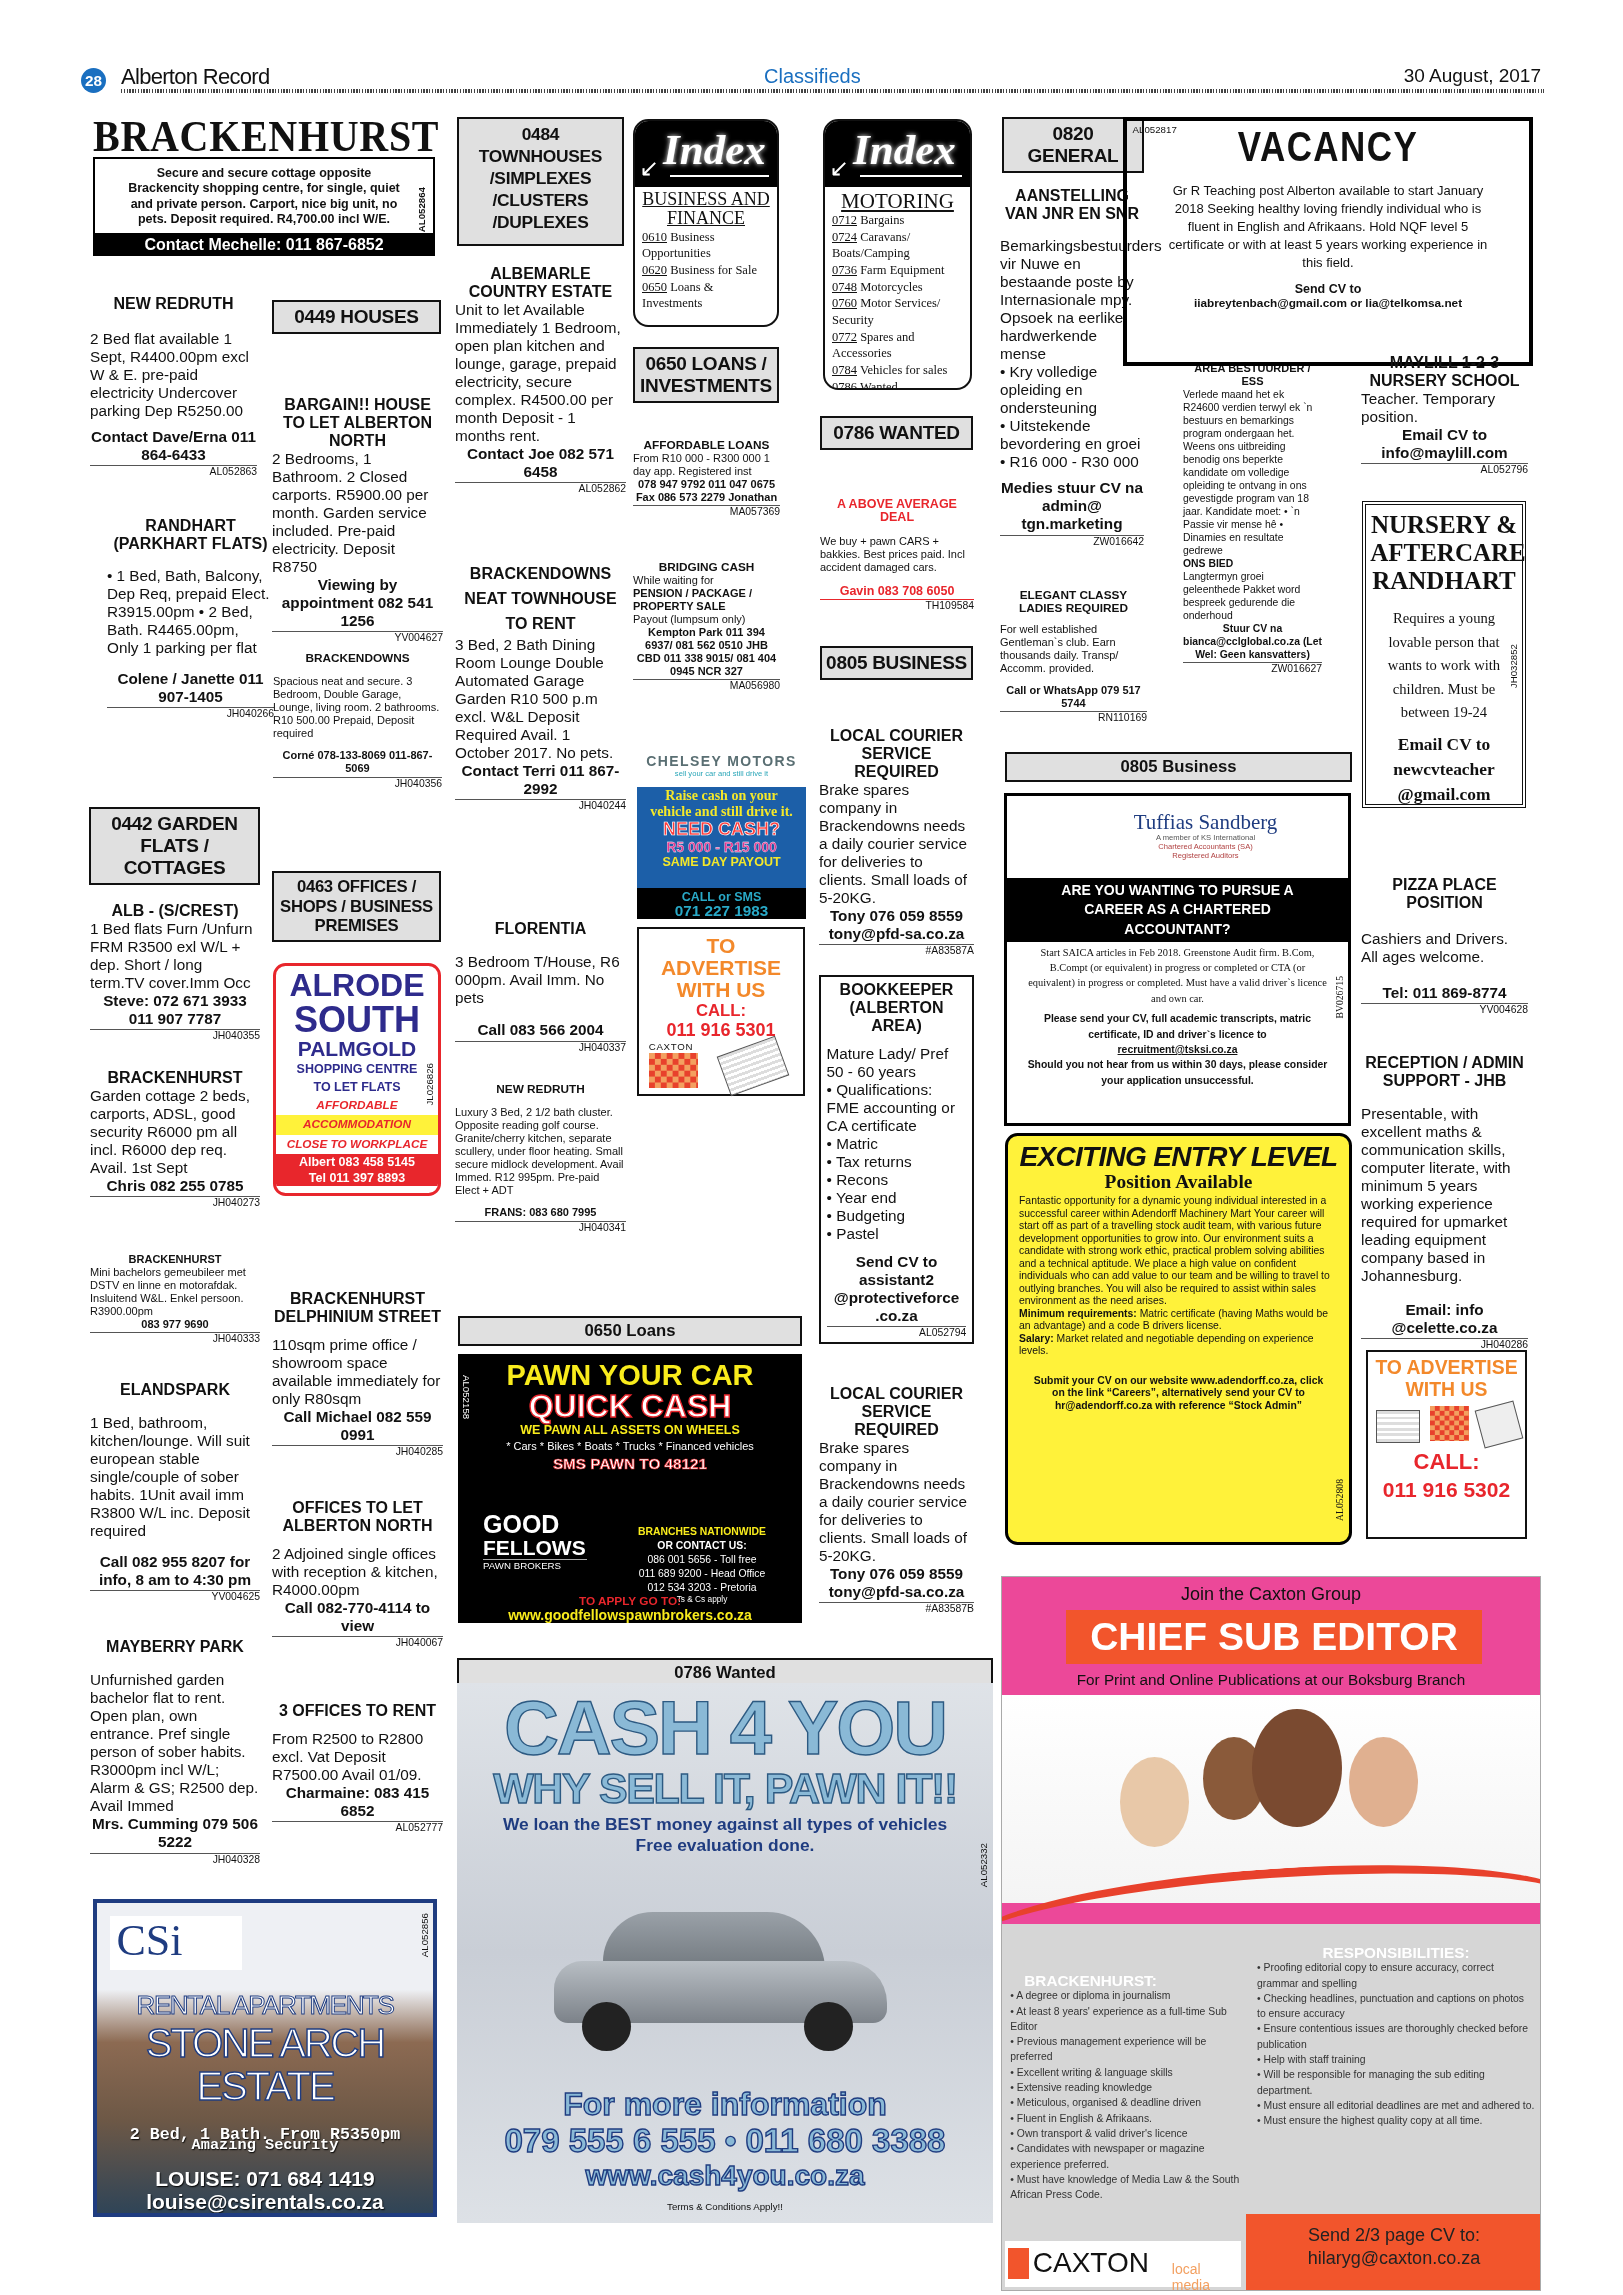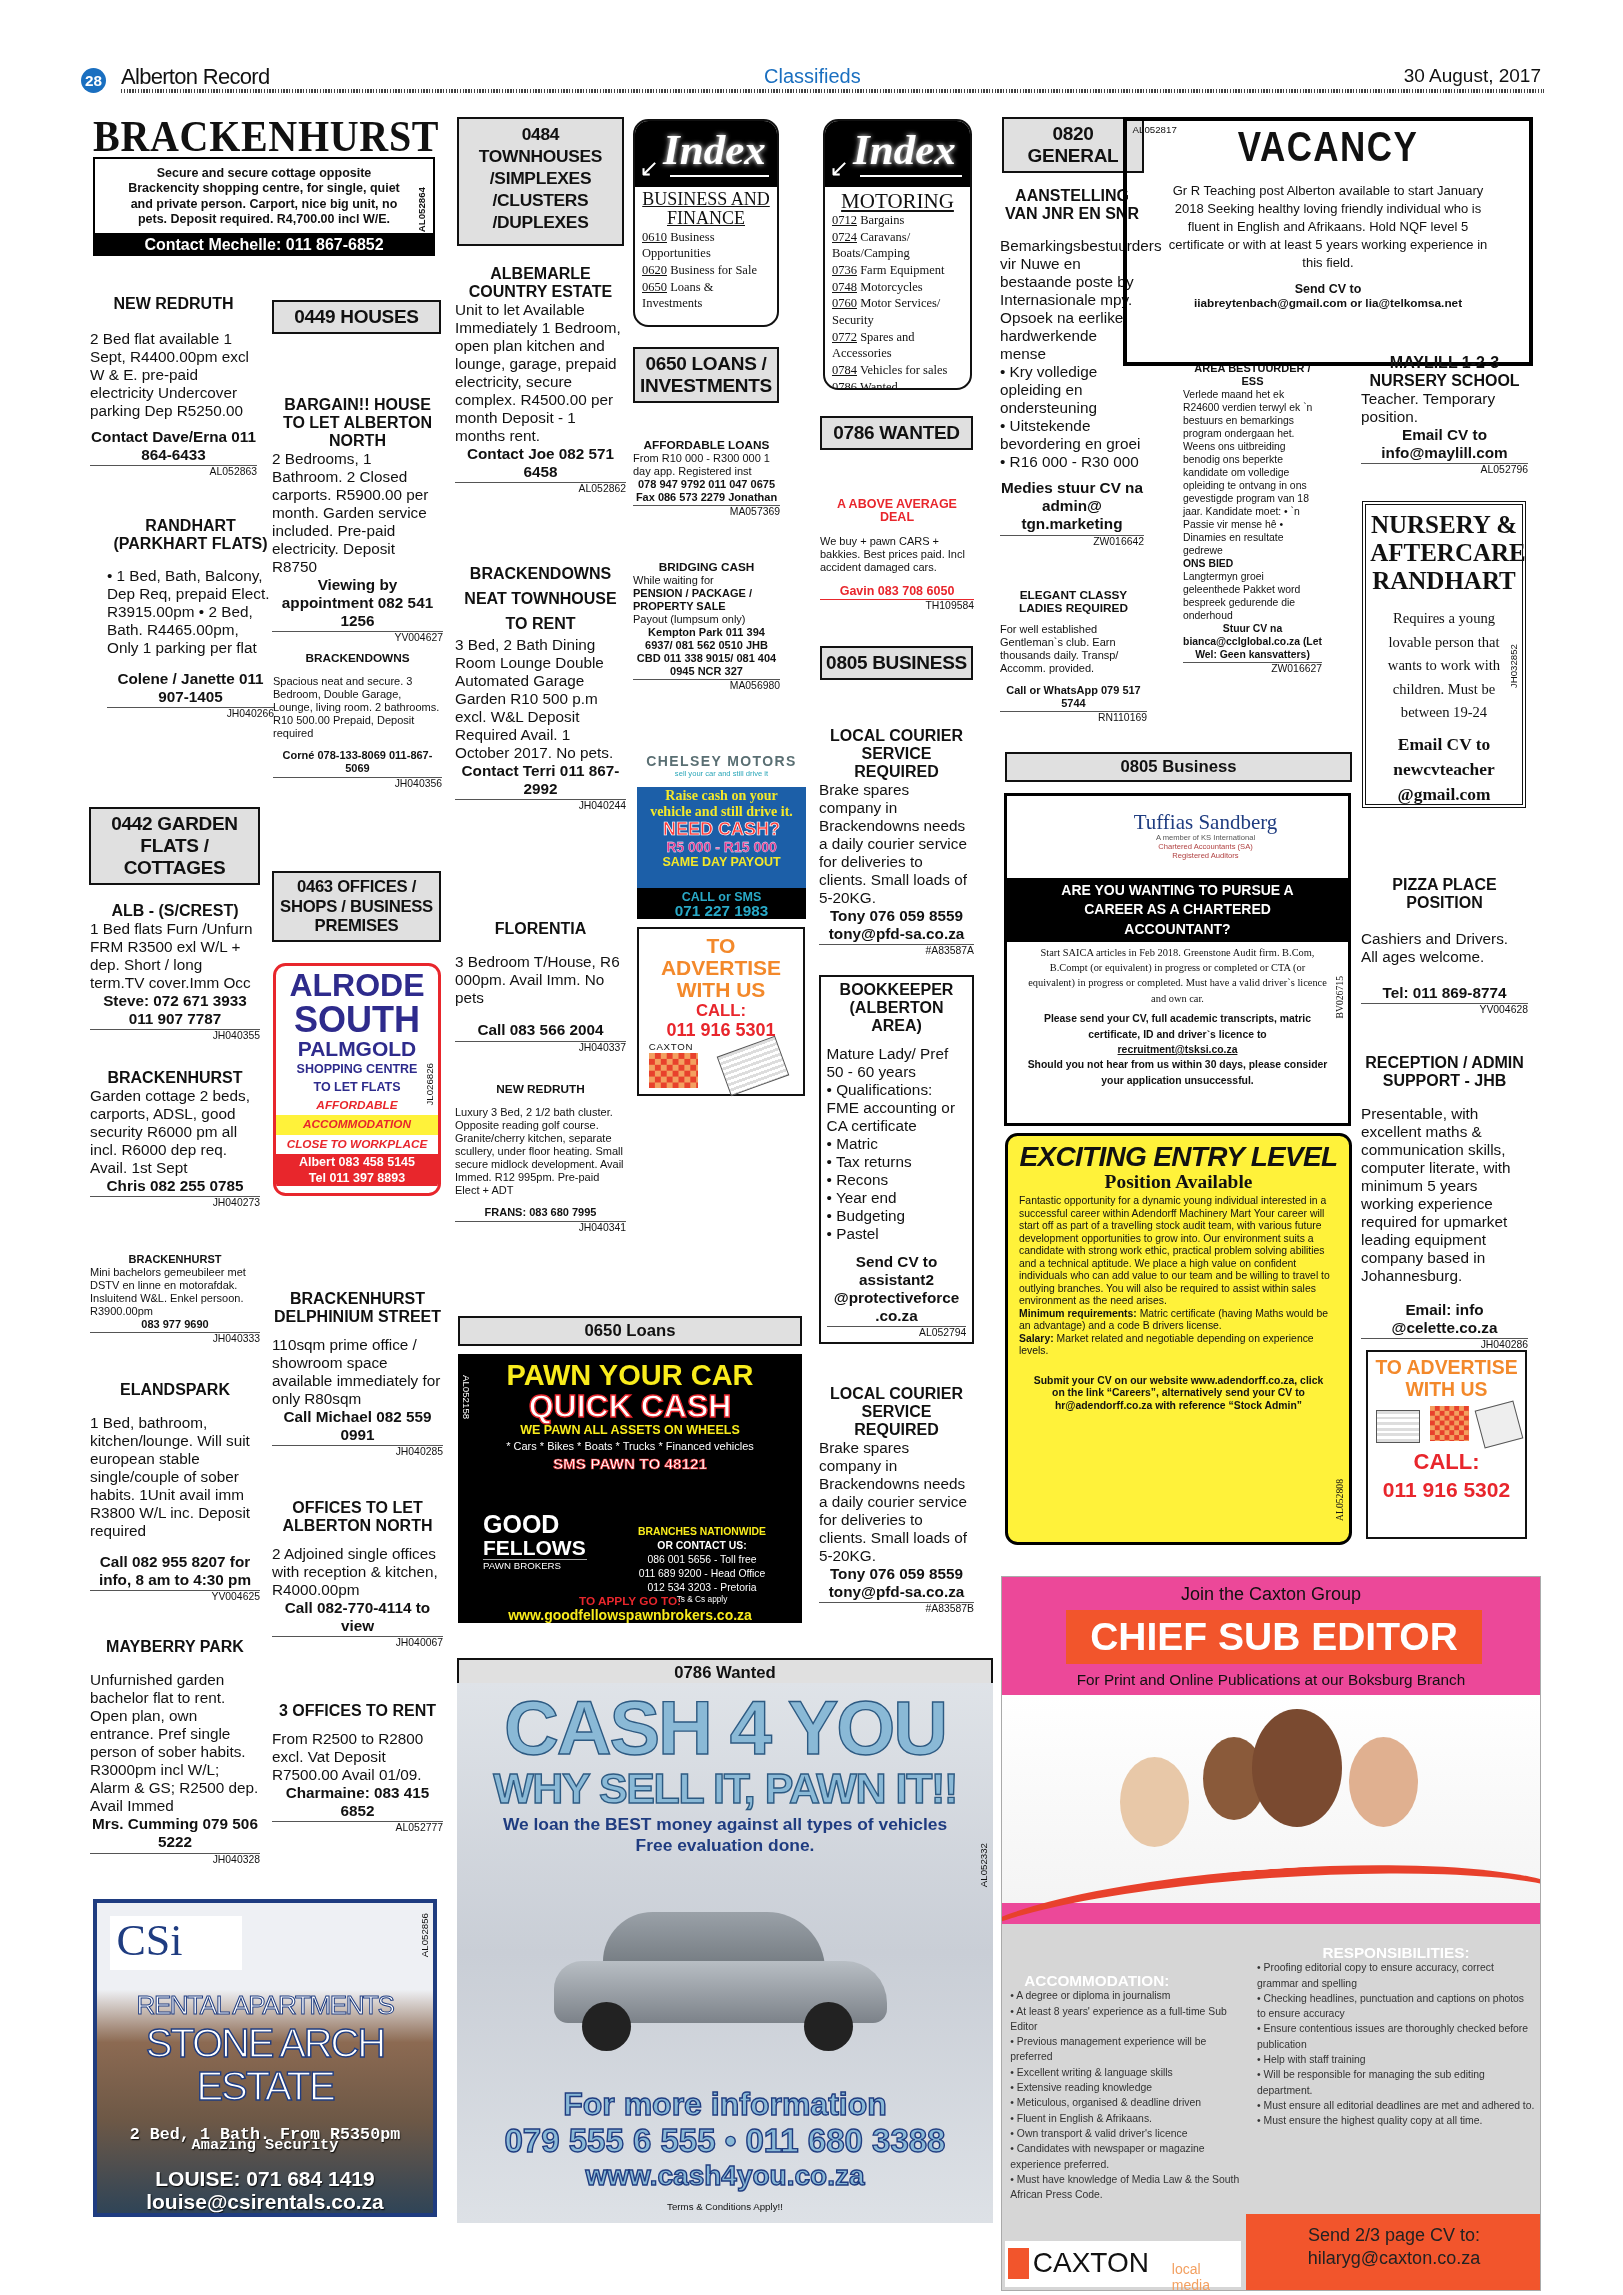--- a/index.html
+++ b/index.html
@@ -474,21 +474,21 @@
   <div class="abs c" style="left:0;right:0;top:94px;font-size:15.3px;">For Print and Online Publications at our Boksburg Branch</div>
   <div class="abs" style="left:0;right:0;top:118px;height:208px;background:linear-gradient(180deg,#fff 0%,#f4f4f4 100%);">
     <div class="abs" style="left:118px;top:62px;width:69px;height:90px;border-radius:50%;background:#e8c8a8;"></div>
     <div class="abs" style="left:201px;top:42px;width:62px;height:83px;border-radius:50%;background:#8a5a3a;"></div>
     <div class="abs" style="left:250px;top:14px;width:90px;height:118px;border-radius:50%;background:#7a4a30;"></div>
     <div class="abs" style="left:347px;top:42px;width:69px;height:90px;border-radius:50%;background:#e0b090;"></div>
   </div>
   <div class="abs" style="left:-42px;top:292px;width:625px;height:97px;border-top:9.7px solid #e8412c;border-radius:50% 50% 0 0 / 60% 60% 0 0;transform:rotate(-4deg);"></div>
   <div class="abs" style="left:0;right:0;top:347px;bottom:0;background:#d6d6d6;"></div>
   <div class="abs" style="left:8.3px;top:396px;width:236px;font-size:10.4px;line-height:15.3px;color:#333;">
-    <div class="b" style="font-size:15.3px;color:#fff;padding-left:14px;">ACCOMMODATION:</div>
+    <div class="b" style="font-size:15.3px;color:#fff;padding-left:14px;">BRACKENHURST:</div>
     <div id="cx-reqs">
         <div>• A degree or diploma in journalism</div>
         <div>• At least 8 years' experience as a full-time Sub Editor</div>
         <div>• Previous management experience will be preferred</div>
         <div>• Excellent writing &amp; language skills</div>
         <div>• Extensive reading knowledge</div>
         <div>• Meticulous, organised &amp; deadline driven</div>
         <div>• Fluent in English &amp; Afrikaans.</div>
         <div>• Own transport &amp; valid driver's licence</div>
         <div>• Candidates with newspaper or magazine experience preferred.</div>

